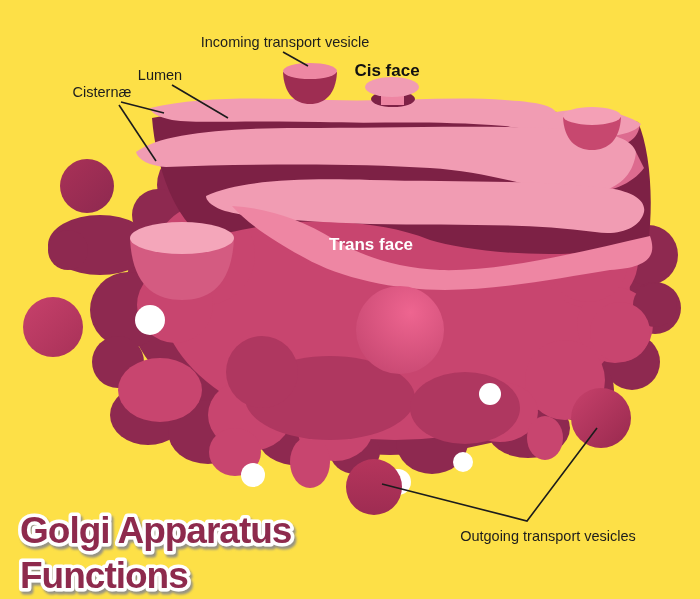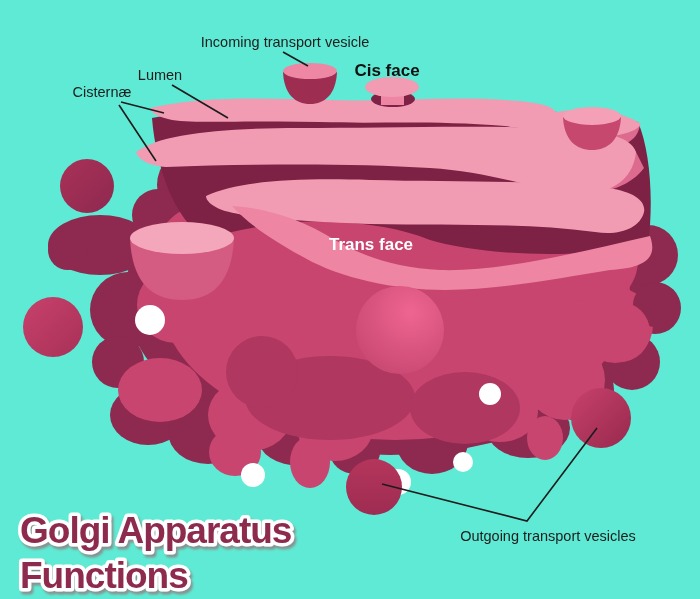--- a/index.html
+++ b/index.html
@@ -1,19 +1,19 @@
 <!DOCTYPE html>
 <html><head>
 <meta charset="utf-8">
 <style>
   html,body{margin:0;padding:0;background:#ffffff;}
   .stage{
     position:relative;
     width:700px;height:599px;
-    background:#5eead4;
+    background:#fde047;
     overflow:hidden;
     font-family:"Liberation Sans", sans-serif;
   }
   svg{display:block;}
   .lbl{
     font-family:"Liberation Sans", sans-serif;
     font-size:14.5px;
     fill:#1d1d1d;
   }
   .lbl-bold{

